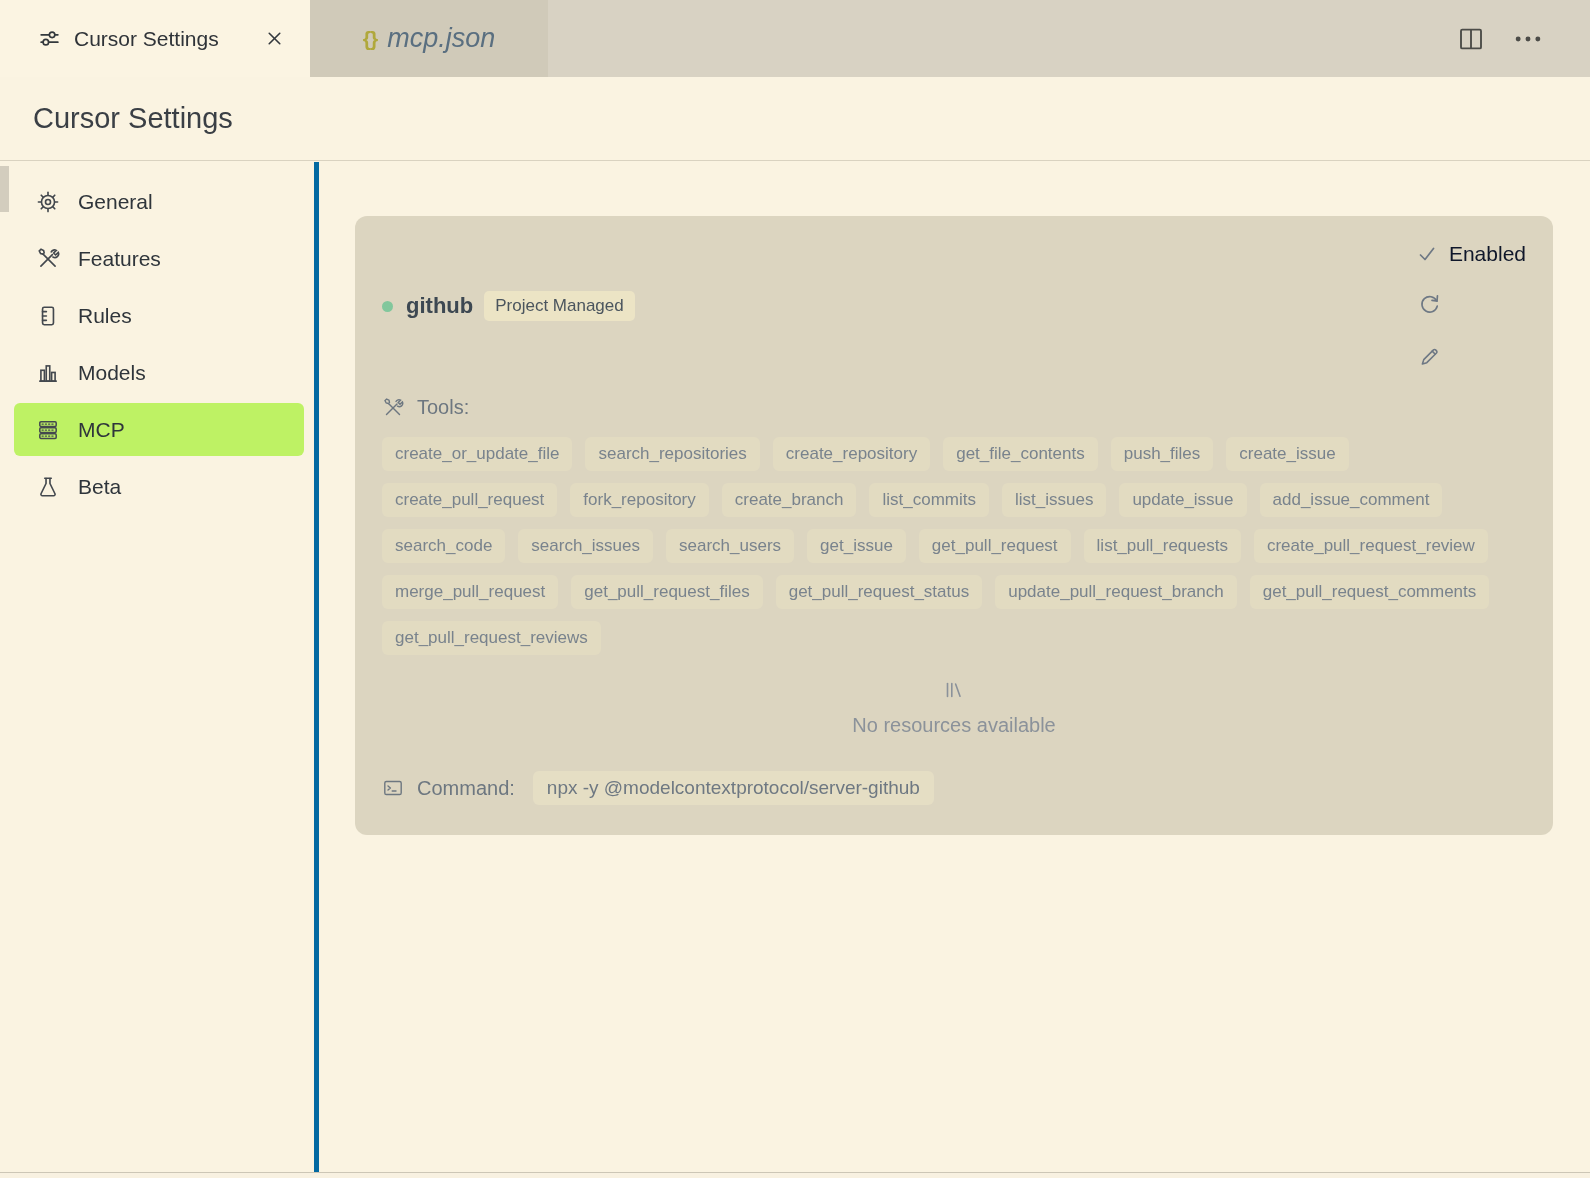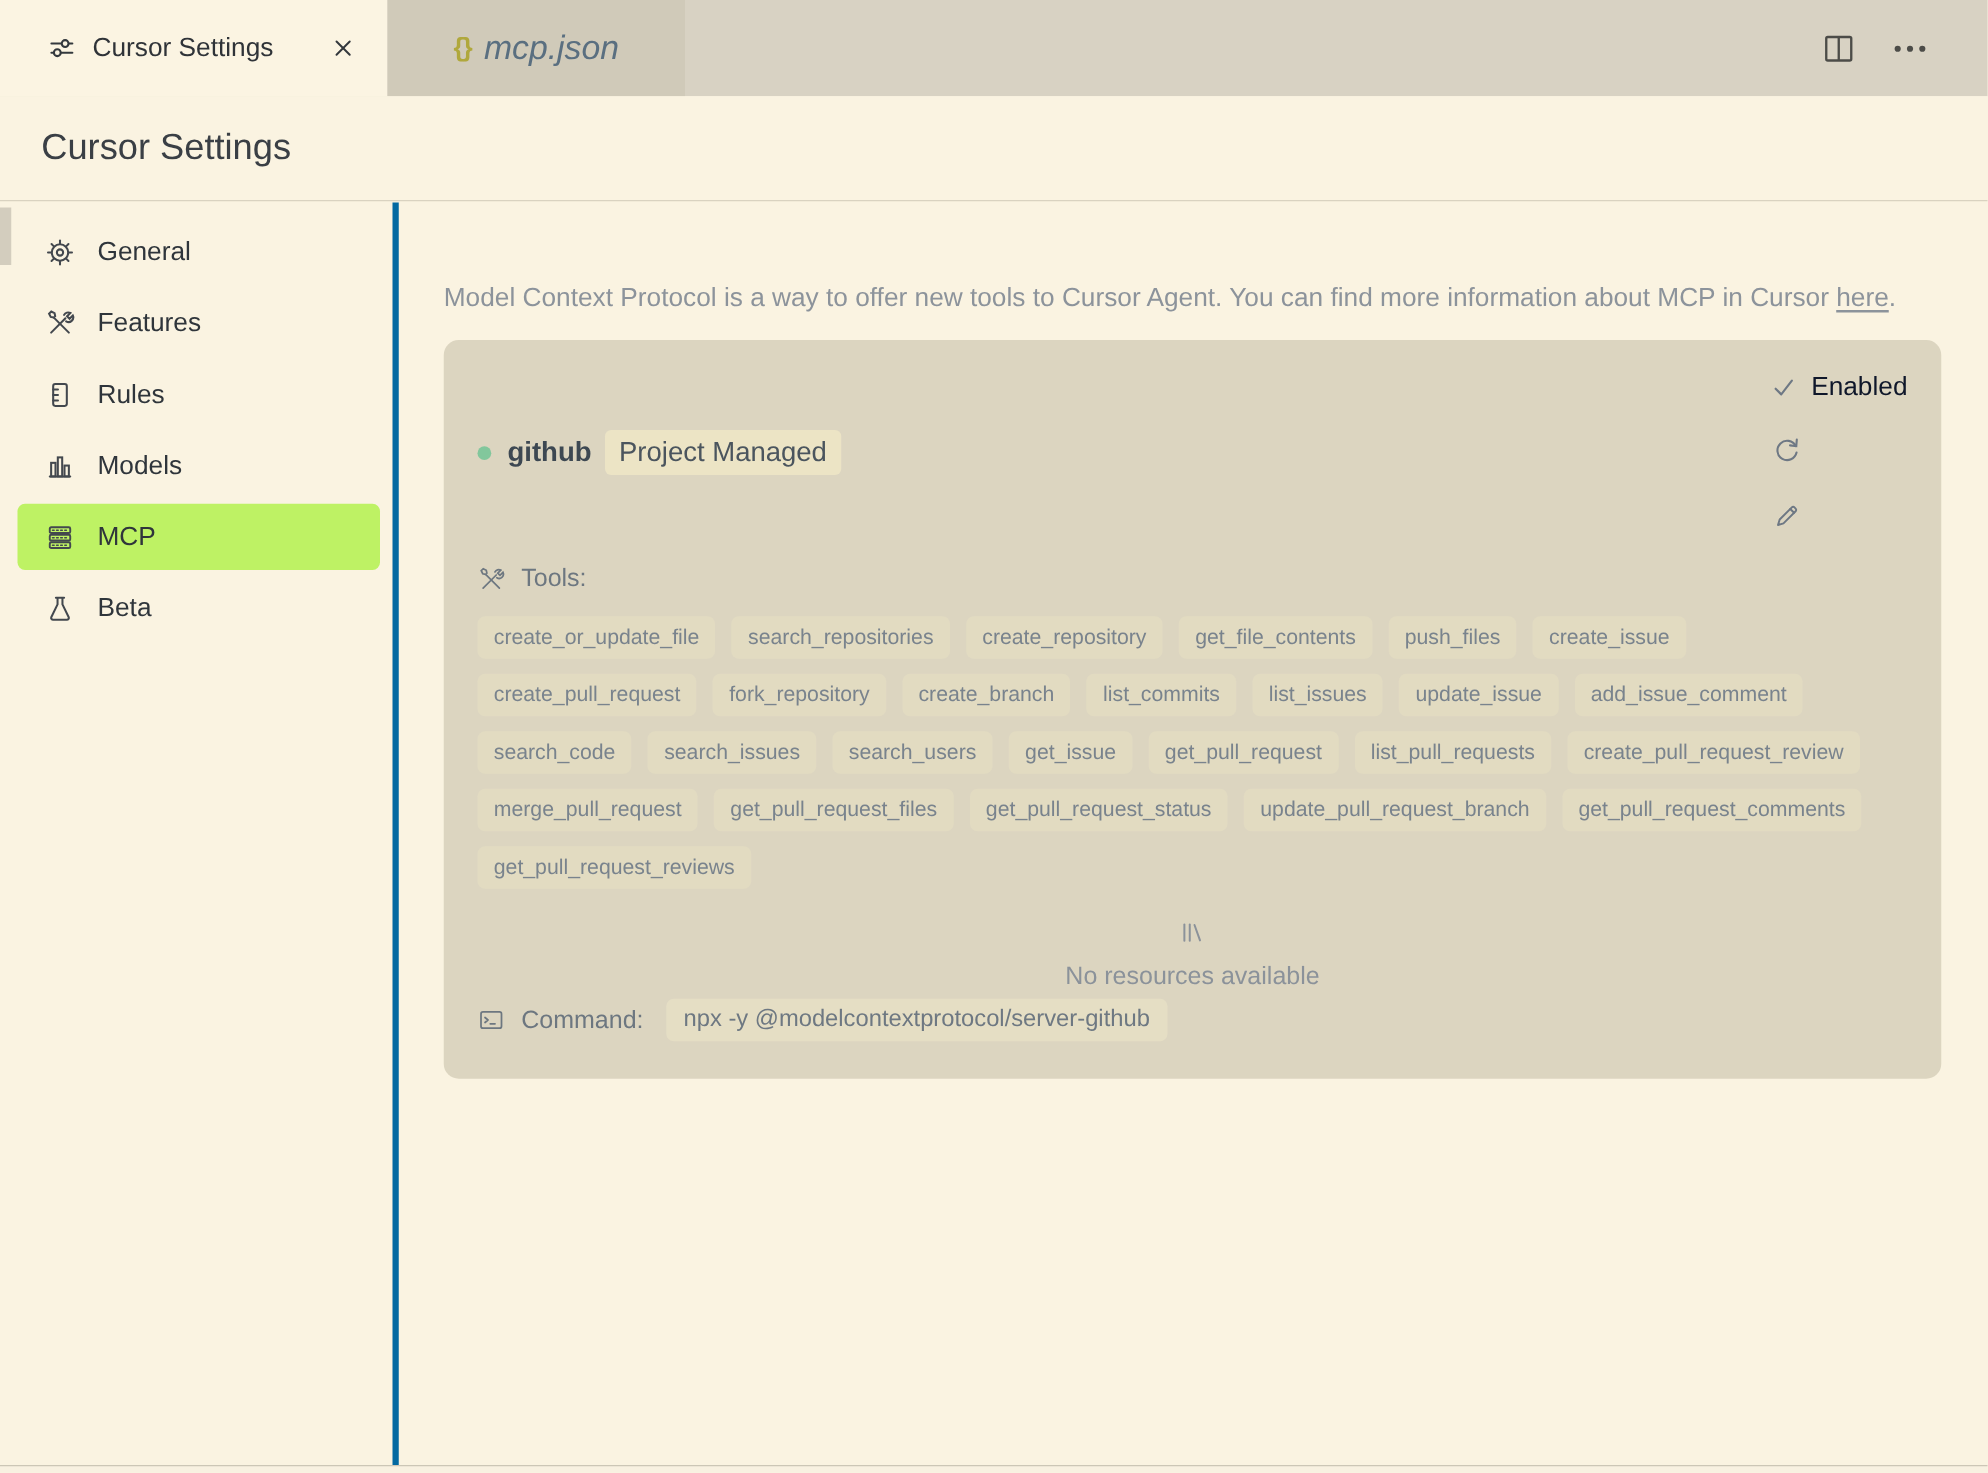--- a/index.html
+++ b/index.html
@@ -100,21 +100,21 @@
     margin-top: 16px; width: 1198px; min-height: 417px;
     background: #dcd5c0; border-radius: 12px;
     padding: 26px 27px 30px 27px;
   }
   .card-head { display: flex; align-items: center; justify-content: space-between; }
   .server-id { display: flex; align-items: center; }
   .status-dot { width: 11px; height: 11px; border-radius: 50%; background: #82c79c; }
   .server-name { font-size: 22px; font-weight: 600; color: #3d4852; margin-left: 13px; }
   .badge {
     margin-left: 11px; background: #ece4c5; color: #4b555e;
-    font-size: 22px; font-weight: 500; padding: 5px 11px; border-radius: 5px;
+    font-size: 17px; font-weight: 500; padding: 5px 11px; border-radius: 5px;
   }
   .server-controls { display: flex; align-items: flex-start; gap: 25px; color: #0f172a; flex-direction: column; }
   .enabled-toggle { display: flex; align-items: center; gap: 11px; font-size: 21px; cursor: pointer; }
   .icon-btn { cursor: pointer; padding: 2px; }
 
   .tools-row {
     margin-top: 26px; display: flex; align-items: center; gap: 13px;
     font-size: 20px; color: #6d7780;
   }
   .tags {
@@ -122,21 +122,21 @@
   }
   .tag {
     background: #e2dbc1; color: #79838d; font-size: 17px;
     padding: 7px 13px; border-radius: 6px; white-space: nowrap;
   }
   .resources-row {
     margin-top: 24px; display: flex; align-items: center; gap: 13px;
     font-size: 20px; color: #8b929a; flex-direction: column;
   }
   .command-row {
-    margin-top: 6px; display: flex; align-items: center; gap: 13px;
+    margin-top: 34px; display: flex; align-items: center; gap: 13px;
     font-size: 20px; color: #6d7780;
   }
   .command-chip {
     background: #e5dec4; color: #6e7882; font-size: 19px;
     padding: 6px 14px; border-radius: 6px; margin-left: 5px;
   }
 
   
   .status-edge {
     position: absolute; left: 0; bottom: 0; width: 1590px; height: 6px;
@@ -268,23 +268,20 @@
         <path d="M8 3 h6"></path>
         <path d="M9.2 3.2 v4.6 L4.6 17.2 c-.4 .9 .3 1.8 1.3 1.8 h10.2 c1 0 1.7-.9 1.3-1.8 L12.8 7.8 V3.2"></path>
       </svg>
     </span>
     <span>Beta</span>
   </div>
 </div>
 
 <div class="content">
 
-  <div class="description">
-    <span>Model Context Protocol is a way to offer new tools to Cursor Agent. You can find more information about MCP in Cursor </span><a>here</a><span>.</span>
-  </div>
 
   <div class="card">
     <div class="card-head">
       <div class="server-id">
         <span class="status-dot"></span>
         <span class="server-name">github</span>
         <span class="badge">Project Managed</span>
       </div>
       <div class="server-controls">
         <span class="enabled-toggle">

